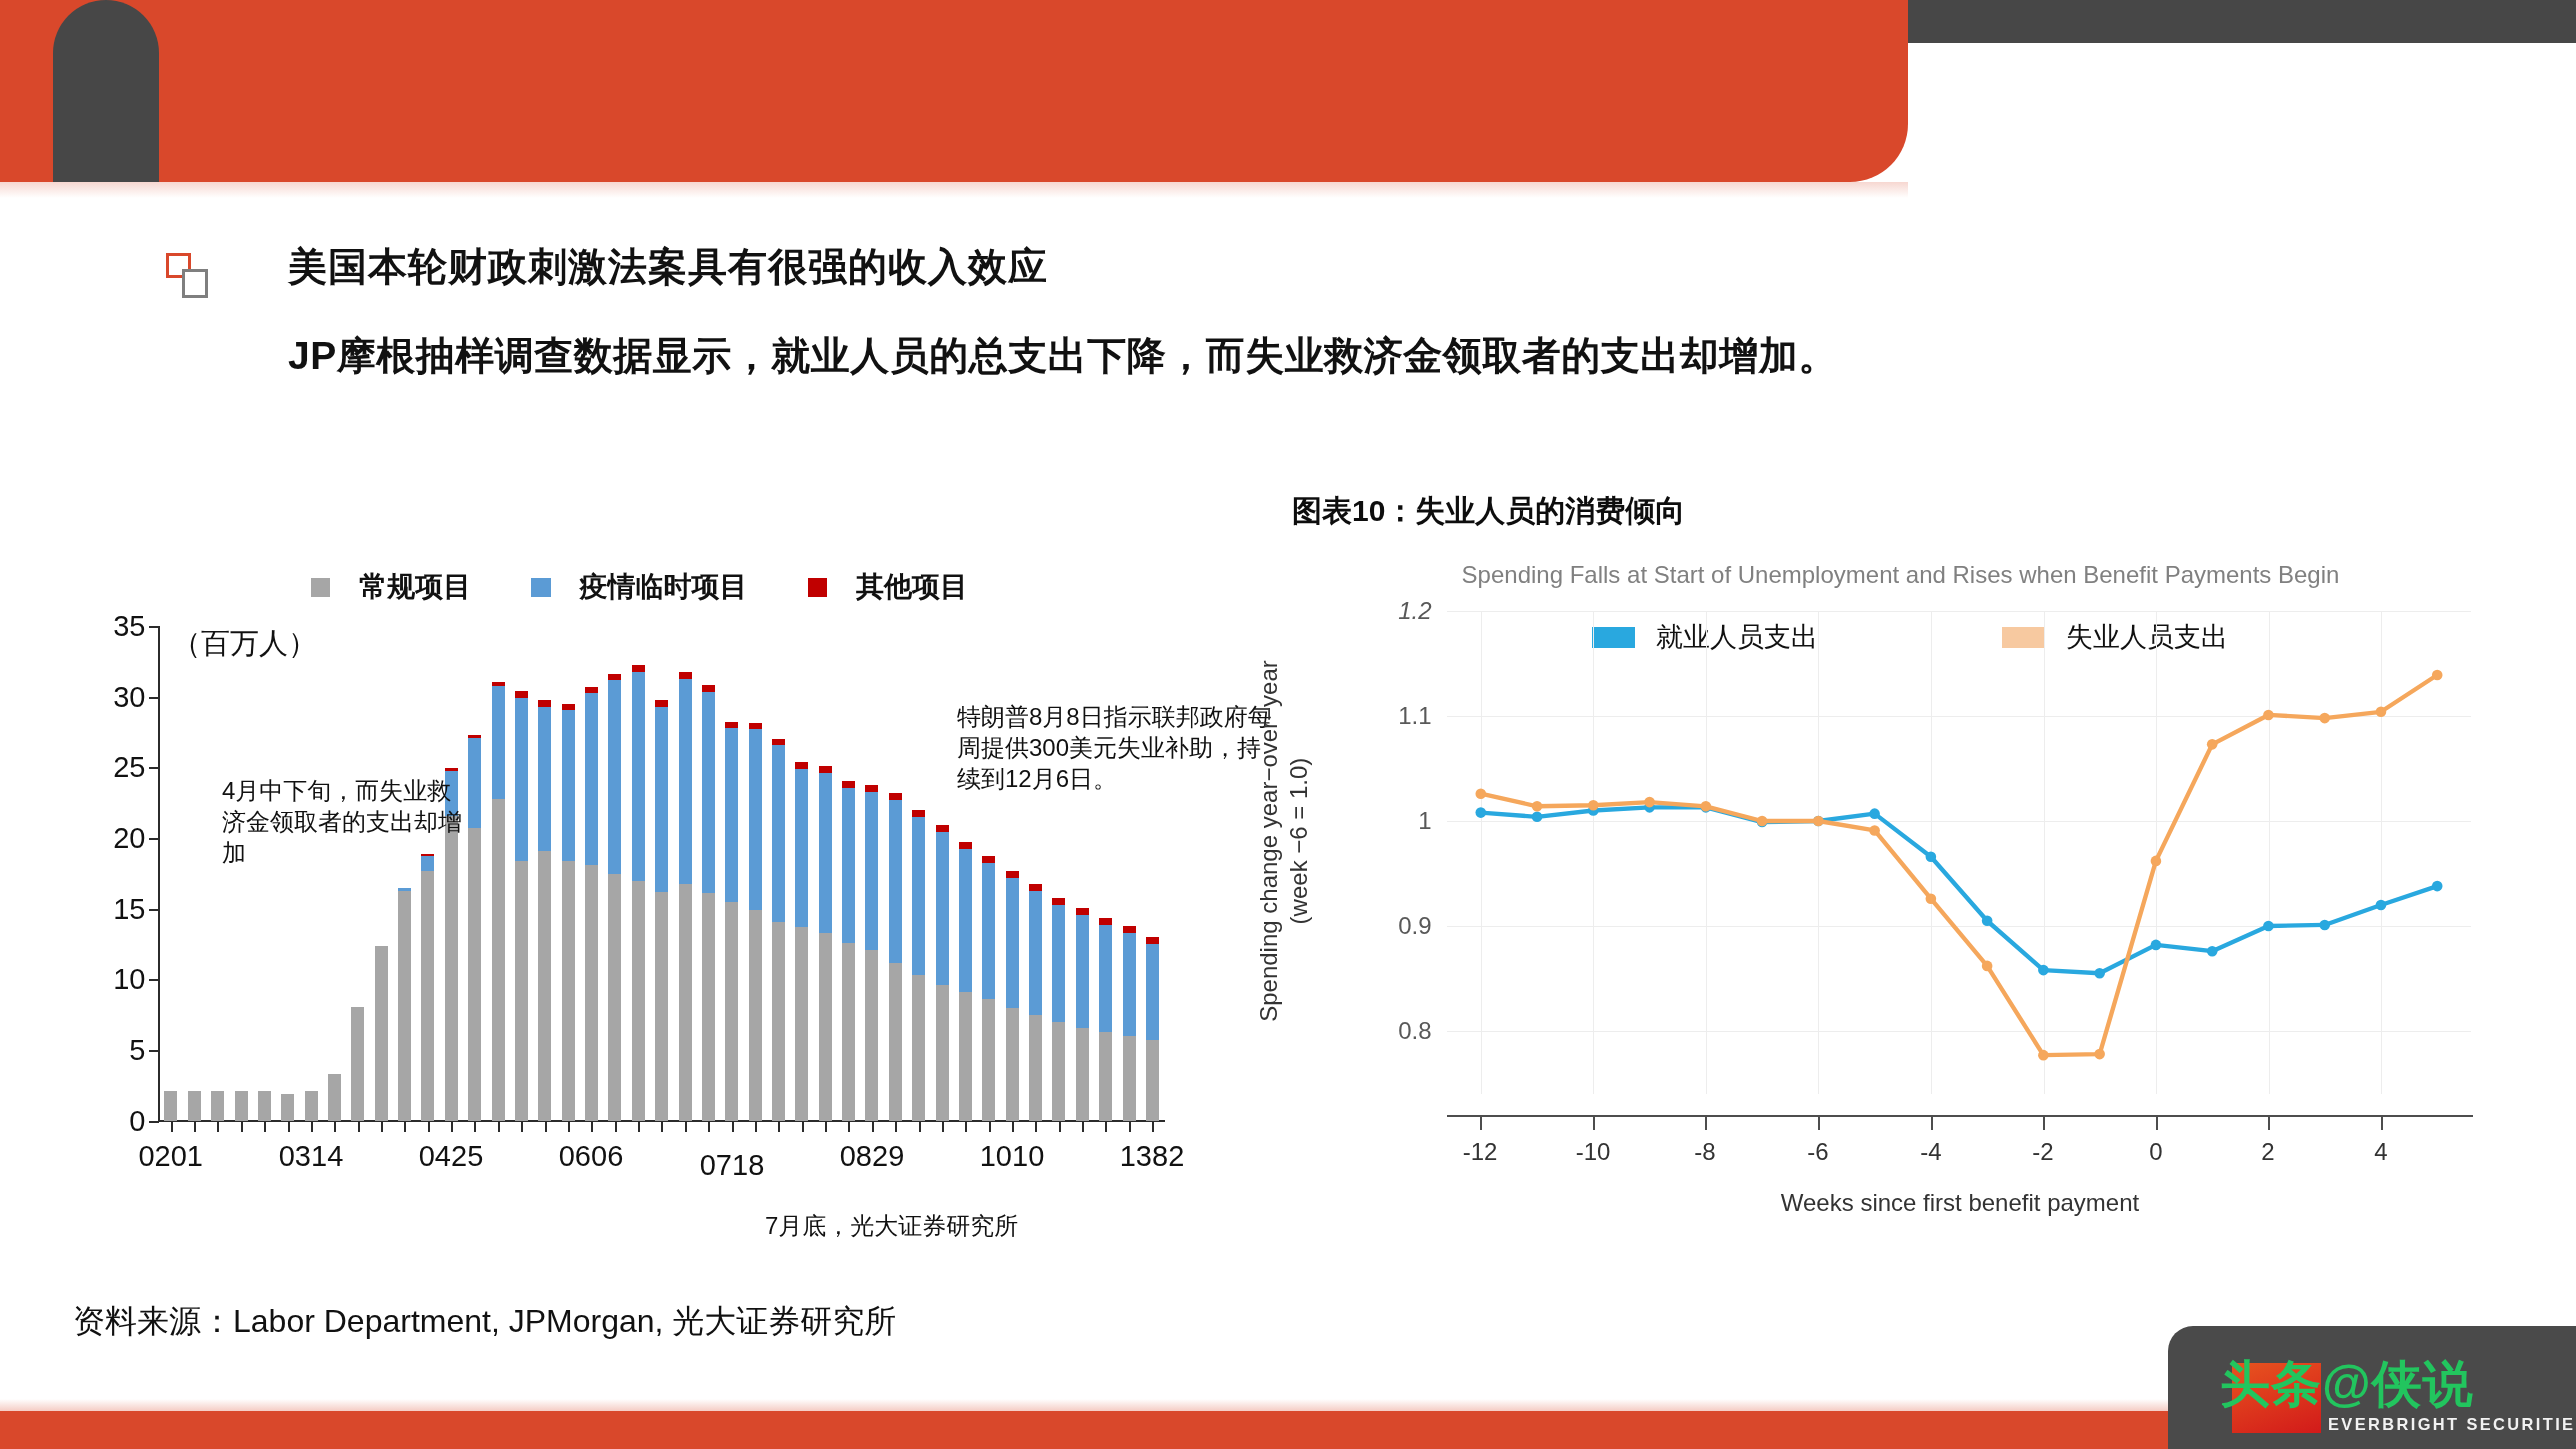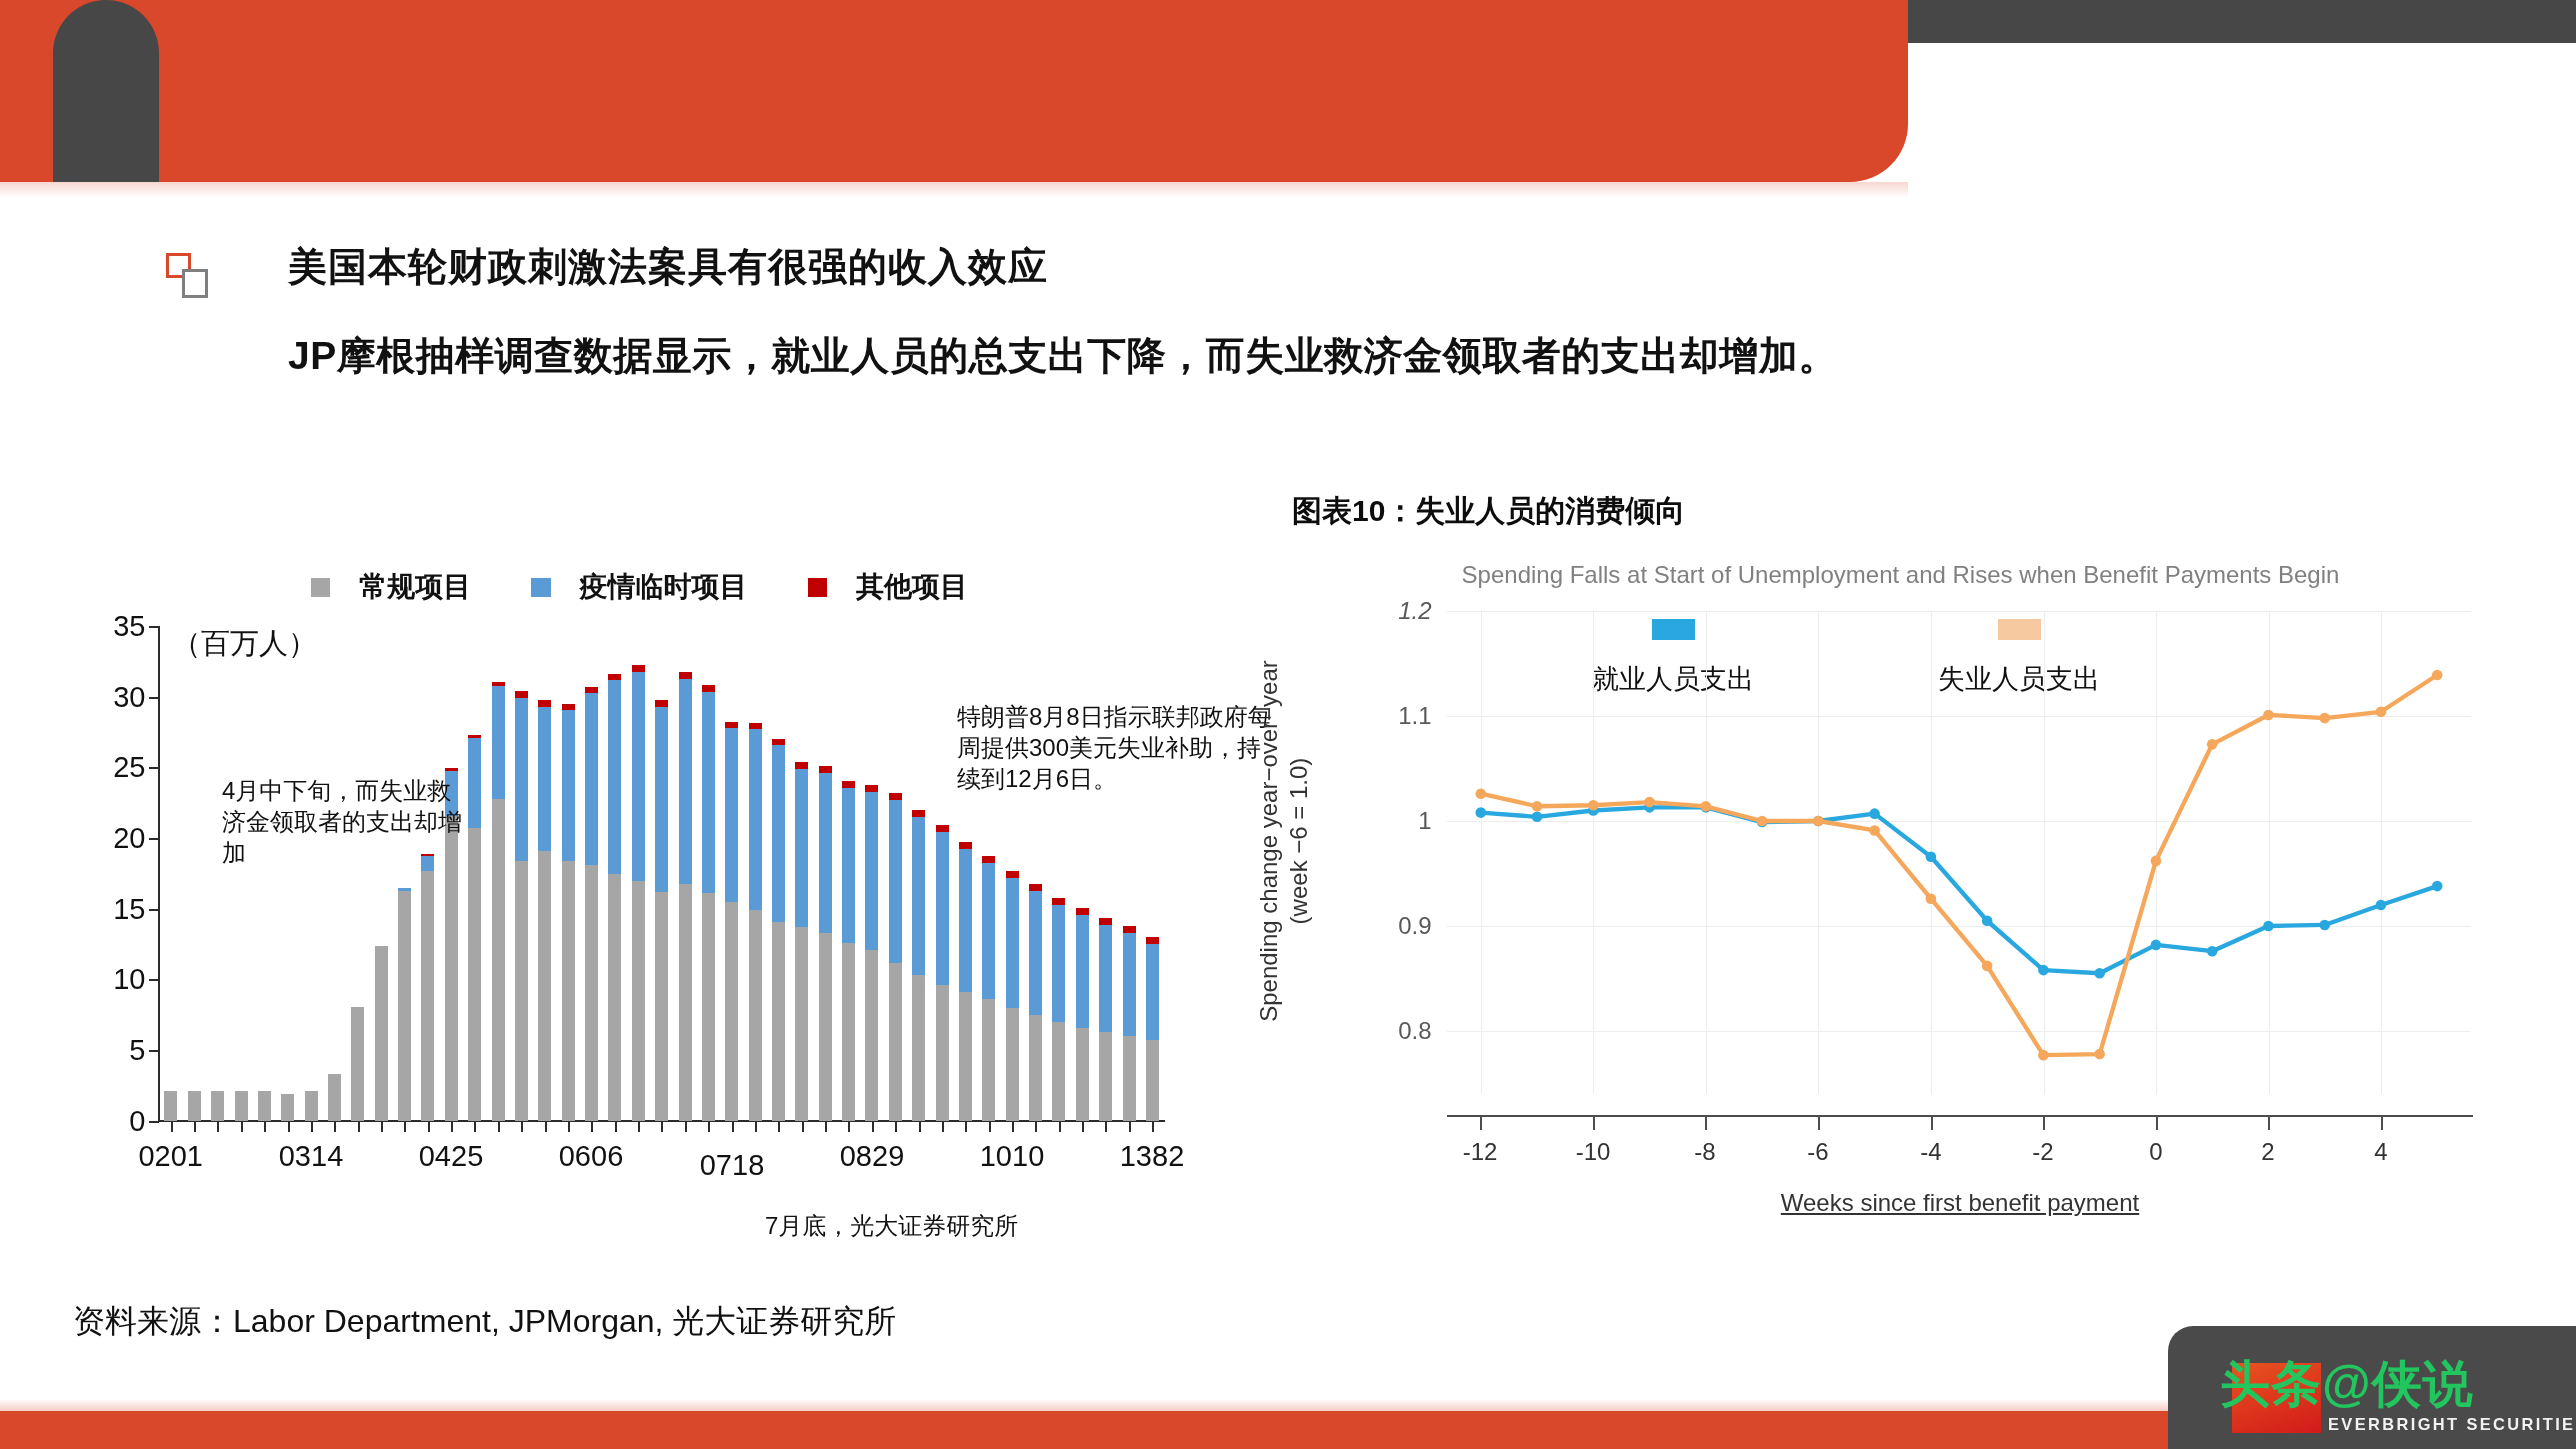--- a/index.html
+++ b/index.html
@@ -124,21 +124,21 @@
     position: absolute; left: 1292px; top: 551px; width: 1217px; height: 715px;
   }
   .c10-sub {
     position: absolute; left: 0; top: 9.7px; width: 1217px; text-align: center;
     font-size: 24px; color: #808080; white-space: nowrap;
   }
   .c10-legend {
     position: absolute; left: 300px; top: 68px;
     display: flex; gap: 184px; align-items: center;
   }
-  .c10-legend .lg { display: flex; align-items: center; gap: 21px; flex-direction: column; }
+  .c10-legend .lg { display: flex; align-items: center; gap: 21px; }
   .c10-legend .sw { width: 43px; height: 21px; display: inline-block; }
   .c10-legend .tx { font-size: 27px; color: #111; white-space: nowrap; }
 
   .c10-plot {
     position: absolute; left: 155px; top: 60px; width: 1024px; height: 483px;
   }
   .c10-gridv {
     position: absolute; top: 0; width: 1px; height: 100%; background: #ededed;
   }
   .c10-gridh {
@@ -155,21 +155,21 @@
   }
   .c10-xtick {
     position: absolute; top: 566px; width: 1.9px; height: 12.6px; background: #4d4d4d;
   }
   .c10-xlab {
     position: absolute; top: 587px; transform: translateX(-50%);
     font-size: 24px; color: #333; white-space: nowrap;
   }
   .c10-axtitle {
     position: absolute; left: 155px; top: 638px; width: 1026px; text-align: center;
-    font-size: 24px; color: #333; white-space: nowrap; text-decoration: underline;
+    font-size: 24px; color: #333; white-space: nowrap;
   }
   .c10-ytitle {
     position: absolute; left: -7.7px; top: 290px;
     transform: translate(-50%, -50%) rotate(-90deg);
     font-size: 24px; color: #333; text-align: center;
     line-height: 1.25; white-space: nowrap;
   }
   .c10-svg { position: absolute; left: 0; top: 0; }
 
   

